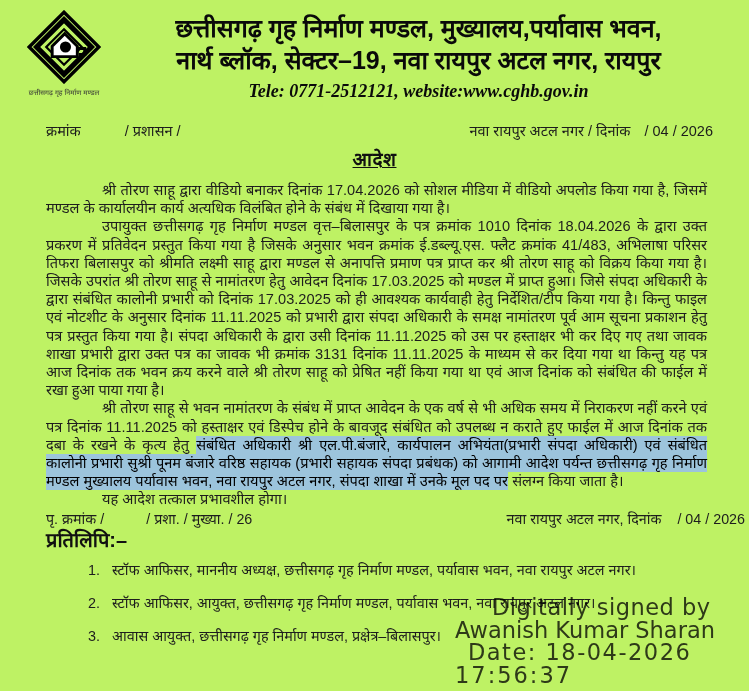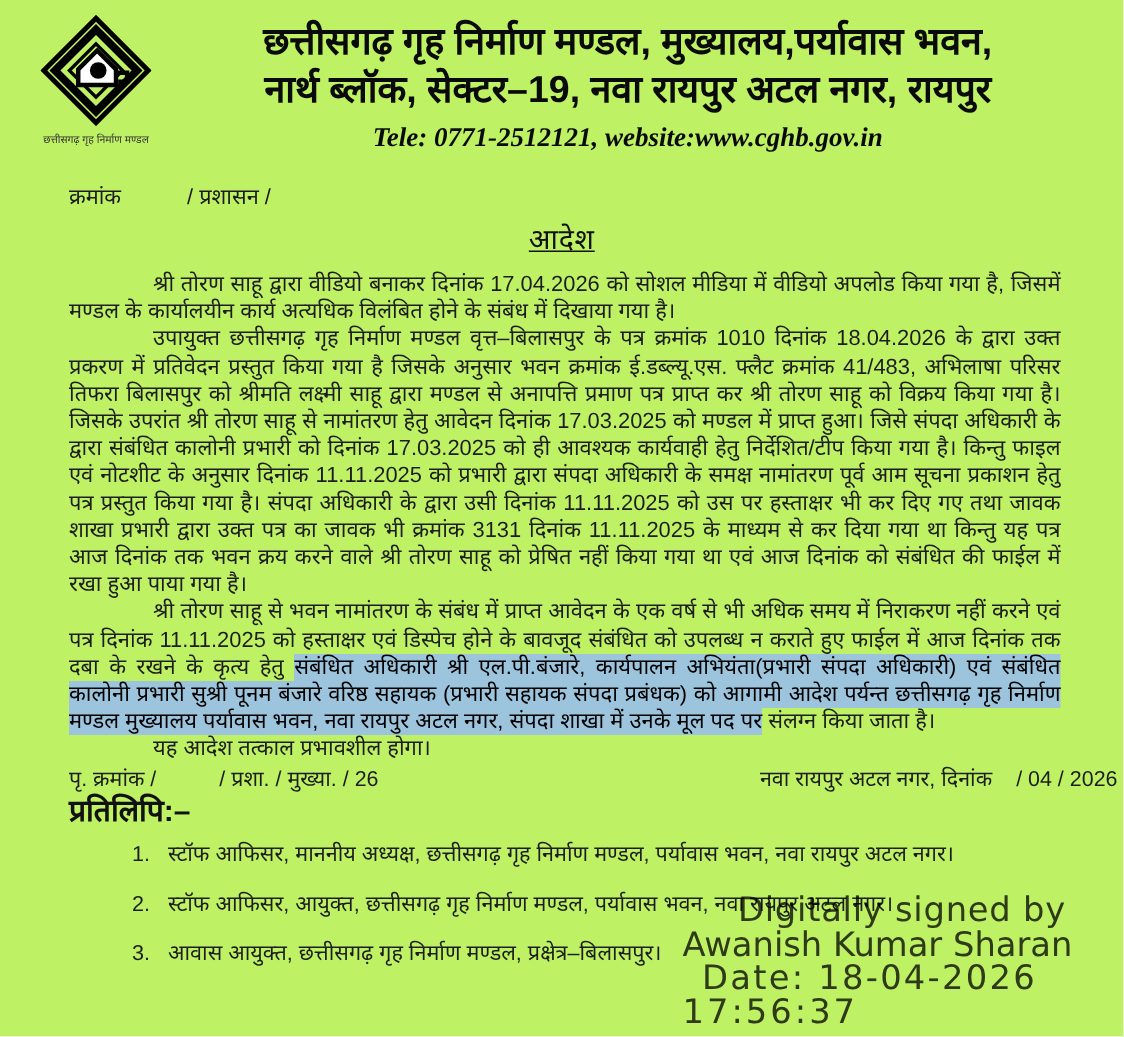--- a/index.html
+++ b/index.html
@@ -19,21 +19,21 @@
   .head-line2{font-size:25px;font-weight:bold;line-height:32px;}
   .head-line3{font-family:"Liberation Serif","DejaVu Serif",serif;font-size:18px;font-weight:bold;line-height:26px;margin-top:2px;font-style:italic;}
 
   
   .refline{display:flex;justify-content:space-between;font-size:14.5px;
            padding:0 36px 0 46px;margin-top:16px;color:#1c1c1c;}
   .refline .gap-s{display:inline-block;width:44px;}
   .refline .gap-d{display:inline-block;width:14px;}
 
   
-  .order-title{text-align:center;font-size:19px;font-weight:normal;
+  .order-title{text-align:center;font-size:19px;font-weight:bold;
                text-decoration:underline;margin-top:6px;color:#111;letter-spacing:.5px;}
 
   
   .bodytext{padding:0 42px 0 46px;font-size:14.6px;line-height:18.2px;
             text-align:justify;color:#1d1d1d;margin-top:9px;}
   .bodytext p{margin:0;text-indent:56px;}
   .hl{padding:1px 0;}
 
   
   .sigblock{width:310px;margin:36px 0 0 auto;text-align:center;
@@ -83,20 +83,23 @@
       <div class="head-line1">छत्तीसगढ़ गृह निर्माण मण्डल, मुख्यालय,पर्यावास भवन,</div>
       <div class="head-line2">नार्थ ब्लॉक, सेक्टर–19, नवा रायपुर अटल नगर, रायपुर</div>
       <div class="head-line3">Tele: 0771-2512121, website:www.cghb.gov.in</div>
     </div>
   </div>
 
   <div class="refline">
     <span>
       <span>क्रमांक</span><span class="gap-s"></span><span>/ प्रशासन /</span>
     </span>
+    <span>
+      <span>नवा रायपुर अटल नगर / दिनांक</span><span class="gap-d"></span><span>/ 04 / 2026</span>
+    </span>
   </div>
 
   <div class="order-title">आदेश</div>
 
   <div class="bodytext">
     <p>श्री तोरण साहू द्वारा वीडियो बनाकर दिनांक 17.04.2026 को सोशल मीडिया में वीडियो अपलोड किया गया है, जिसमें मण्डल के कार्यालयीन कार्य अत्यधिक विलंबित होने के संबंध में दिखाया गया है।</p>
     <p>उपायुक्त छत्तीसगढ़ गृह निर्माण मण्डल वृत्त–बिलासपुर के पत्र क्रमांक 1010 दिनांक 18.04.2026 के द्वारा उक्त प्रकरण में प्रतिवेदन प्रस्तुत किया गया है जिसके अनुसार भवन क्रमांक ई.डब्ल्यू.एस. फ्लैट क्रमांक 41/483, अभिलाषा परिसर तिफरा बिलासपुर को श्रीमति लक्ष्मी साहू द्वारा मण्डल से अनापत्ति प्रमाण पत्र प्राप्त कर श्री तोरण साहू को विक्रय किया गया है। जिसके उपरांत श्री तोरण साहू से नामांतरण हेतु आवेदन दिनांक 17.03.2025 को मण्डल में प्राप्त हुआ। जिसे संपदा अधिकारी के द्वारा संबंधित कालोनी प्रभारी को दिनांक 17.03.2025 को ही आवश्यक कार्यवाही हेतु निर्देशित/टीप किया गया है। किन्तु फाइल एवं नोटशीट के अनुसार दिनांक 11.11.2025 को प्रभारी द्वारा संपदा अधिकारी के समक्ष नामांतरण पूर्व आम सूचना प्रकाशन हेतु पत्र प्रस्तुत किया गया है। संपदा अधिकारी के द्वारा उसी दिनांक 11.11.2025 को उस पर हस्ताक्षर भी कर दिए गए तथा जावक शाखा प्रभारी द्वारा उक्त पत्र का जावक भी क्रमांक 3131 दिनांक 11.11.2025 के माध्यम से कर दिया गया था किन्तु यह पत्र आज दिनांक तक भवन क्रय करने वाले श्री तोरण साहू को प्रेषित नहीं किया गया था एवं आज दिनांक को संबंधित की फाईल में रखा हुआ पाया गया है।</p>
     <p><span>श्री तोरण साहू से भवन नामांतरण के संबंध में प्राप्त आवेदन के एक वर्ष से भी अधिक समय में निराकरण नहीं करने एवं पत्र दिनांक 11.11.2025 को हस्ताक्षर एवं डिस्पेच होने के बावजूद संबंधित को उपलब्ध न कराते हुए फाईल में आज दिनांक तक दबा के रखने के कृत्य हेतु </span><mark class="hl" style="background: rgb(156, 196, 220);">संबंधित अधिकारी श्री एल.पी.बंजारे, कार्यपालन अभियंता(प्रभारी संपदा अधिकारी) एवं संबंधित कालोनी प्रभारी सुश्री पूनम बंजारे वरिष्ठ सहायक (प्रभारी सहायक संपदा प्रबंधक) को आगामी आदेश पर्यन्त छत्तीसगढ़ गृह निर्माण मण्डल मुख्यालय पर्यावास भवन, नवा रायपुर अटल नगर, संपदा शाखा में उनके मूल पद पर</mark><span> संलग्न किया जाता है।</span></p>
     <p>यह आदेश तत्काल प्रभावशील होगा।</p>
   </div>

